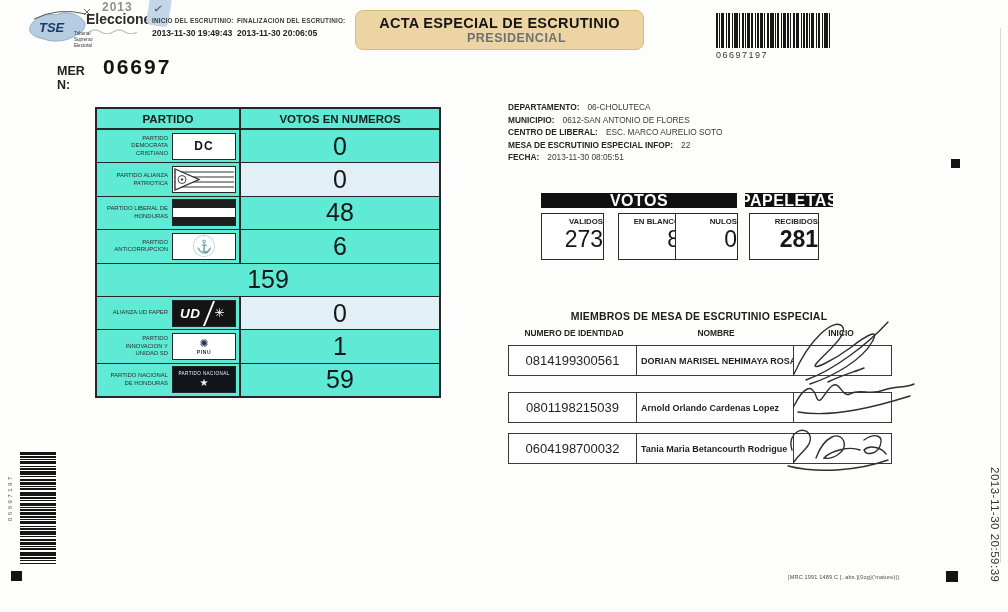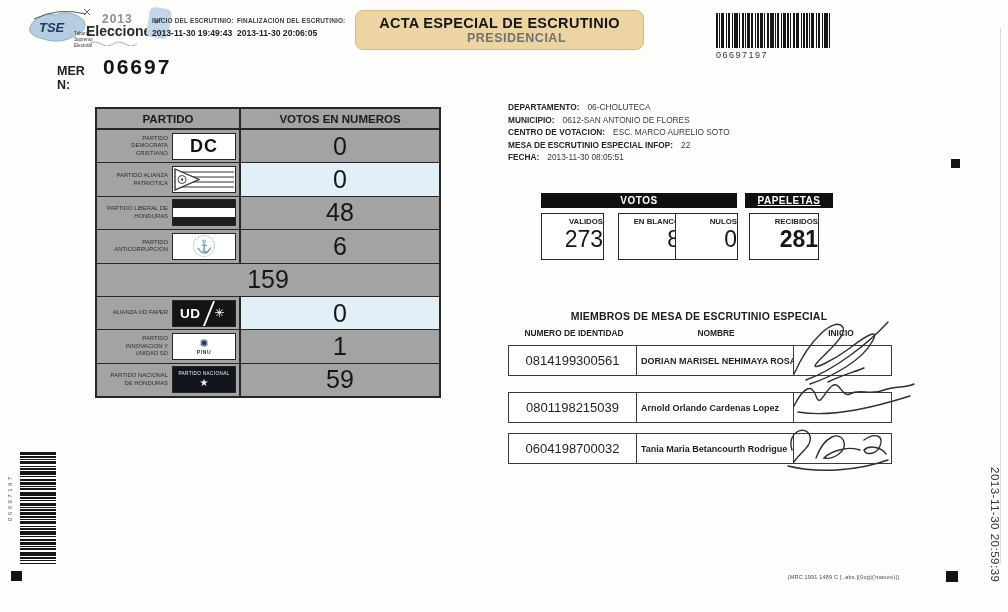--- a/index.html
+++ b/index.html
@@ -2,21 +2,21 @@
 <html><head>
 <meta charset="utf-8">
 <style>
   html,body{margin:0;padding:0;background:#fff;}
   .page{position:relative;width:1008px;height:612px;background:#fdfdfb;overflow:hidden;
         font-family:"Liberation Sans",sans-serif;color:#1c1c1c;}
   .abs{position:absolute;}
 
   
   .tse-logo{left:24px;top:5px;width:84px;height:52px;}
-  .elec-logo{left:86px;top:12px;width:78px;height:44px;text-align:right;}
+  .elec-logo{left:86px;top:0;width:78px;height:44px;text-align:right;}
   .elec-year{position:absolute;left:16px;top:0;font-size:12px;font-weight:700;color:#8f8f8f;letter-spacing:1px;}
   .elec-word{position:absolute;left:0;top:11px;font-size:14px;font-weight:800;color:#2c2c2c;}
   .elec-icon{position:absolute;left:62px;top:-4px;width:22px;height:30px;background:#c3d7e8;border-radius:5px;
              transform:rotate(9deg);}
   .elec-icon:after{content:"✓";position:absolute;left:5px;top:6px;color:#43597a;font-size:12px;}
   .elec-squiggle{position:absolute;left:2px;top:28px;}
   .dtblock{width:90px;}
   .dtlabel{font-size:6.4px;font-weight:700;color:#3c3c3c;letter-spacing:.2px;white-space:nowrap;}
   .dtvalue{font-size:8.6px;font-weight:700;color:#242424;margin-top:4px;white-space:nowrap;}
   .inicio{left:152px;top:17px;}
@@ -25,59 +25,59 @@
              border-radius:8px;text-align:center;}
   .acta-title{font-size:14.5px;font-weight:800;color:#161616;margin-top:4px;letter-spacing:.3px;}
   .acta-sub{font-size:12.5px;font-weight:600;color:#707070;margin-top:0;letter-spacing:.5px;padding-left:34px;}
   .barcode-top{left:716px;top:13px;}
   .barcode-top-label{left:716px;top:50px;font-size:9px;color:#333;letter-spacing:1.5px;}
   .mer{left:57px;top:55px;}
   .mer-label{position:absolute;left:0;top:9px;font-size:12.5px;font-weight:700;color:#222;}
   .mer-num{position:absolute;left:46px;top:0;font-size:21px;font-weight:700;color:#141414;letter-spacing:2px;}
 
   
-  .ptable{left:95px;top:107px;width:342px;border:2px solid #262626;background:#a3a3a3;}
+  .ptable{left:95px;top:107px;width:342px;border:2px solid #262626;background:#5eead4;}
   .phead{display:flex;height:19px;border-bottom:2px solid #262626;font-size:11.5px;font-weight:700;}
   .phead>div{display:flex;align-items:center;justify-content:center;}
   .ph1{width:142px;border-right:2px solid #262626;}
   .ph2{flex:1;}
   .prow{display:flex;height:32.4px;border-bottom:1.6px solid #262626;}
   .prow:last-child{border-bottom:none;}
   .pcell{width:142px;border-right:2px solid #262626;display:flex;align-items:center;}
   .plabel{flex:1;text-align:right;font-size:5.9px;color:#2e2e2e;line-height:1.3;padding-right:4px;
           text-transform:uppercase;}
   .logobox{width:62px;height:25px;border:1.5px solid #262626;background:#fff;margin-right:3px;
            display:flex;align-items:center;justify-content:center;overflow:hidden;position:relative;flex:none;}
   .vcell{flex:1;display:flex;align-items:center;justify-content:center;font-size:25px;color:#161616;}
   .hl .vcell{background:#e2eff7;}
-  .dc-text{font-size:18px;font-weight:800;letter-spacing:1px;color:#111;}
+  .dc-text{font-size:12px;font-weight:800;letter-spacing:1px;color:#111;}
   .libre-wrap{display:flex;align-items:center;}
   .libre-text{font-size:14px;font-weight:800;color:#0e0e0e;letter-spacing:.5px;}
   .ud-box{width:100%;height:100%;background:#141414;display:flex;align-items:center;color:#fff;}
-  .ud-text{font-size:13.5px;font-weight:800;margin-left:7px;letter-spacing:.5px;text-align:center;}
+  .ud-text{font-size:13.5px;font-weight:800;font-style:italic;margin-left:7px;letter-spacing:.5px;text-align:center;}
   .ud-div{width:2px;height:100%;background:#fff;transform:skewX(-22deg);margin:0 5px 0 7px;}
   .ud-sun{font-size:12px;}
   .pinu-wrap{display:flex;flex-direction:column;align-items:center;line-height:1;}
   .pinu-sun{font-size:11px;color:#22335c;}
   .pinu-text{font-size:5px;font-weight:700;color:#22335c;letter-spacing:.6px;margin-top:1px;}
   .nac-box{width:100%;height:100%;background:#10151c;display:flex;flex-direction:column;align-items:center;
            justify-content:center;color:#f2f2f2;line-height:1;}
   .nac-text{font-size:4.6px;letter-spacing:.4px;}
   .nac-star{font-size:10px;margin-top:1px;}
   .pac-wrap{width:20px;height:20px;border:1px dotted #98a3ae;border-radius:50%;display:flex;
             align-items:center;justify-content:center;font-size:13px;color:#37424f;}
 
   
   .loc{left:508px;top:101px;font-size:8.3px;line-height:12.6px;white-space:nowrap;}
   .loc .lbl{font-weight:700;color:#262626;margin-right:8px;}
   .loc .val{color:#3a3a3a;}
 
   
   .vsum{left:541px;top:193px;width:300px;height:72px;}
-  .bar{position:absolute;height:15px;background:#101010;color:#fff;font-size:10px;font-weight:700;
+  .bar{position:absolute;height:15px;background:#101010;color:#fff;font-size:16px;font-weight:700;
        display:flex;align-items:center;justify-content:center;letter-spacing:.5px;}
   .bar-votos{left:0;top:0;width:196px;}
   .bar-pap{left:204px;top:0;width:88px;text-decoration:underline;}
   .vbox{position:absolute;top:20px;height:45px;border:1.6px solid #2a2a2a;background:#fff;text-align:right;}
   .vbox .vlbl{font-size:7.8px;font-weight:700;margin-top:3px;color:#222;}
   .vbox .vnum{font-size:23px;margin-top:0;color:#161616;}
   .vb1{left:0;width:61px;} .vb2{left:77px;width:61px;} .vb3{left:134px;width:61px;}
   .vb4{left:208px;width:68px;} .vb4 .vnum{font-weight:800;}
 
   
@@ -285,21 +285,21 @@
   </div>
 
   <div class="abs loc">
     <div>
       <span class="lbl">DEPARTAMENTO:</span><span class="val">06-CHOLUTECA</span>
     </div>
     <div>
       <span class="lbl">MUNICIPIO:</span><span class="val">0612-SAN ANTONIO DE FLORES</span>
     </div>
     <div>
-      <span class="lbl">CENTRO DE VOTACION:</span><span class="val">ESC. MARCO AURELIO SOTO</span>
+      <span class="lbl">CENTRO DE LIBERAL:</span><span class="val">ESC. MARCO AURELIO SOTO</span>
     </div>
     <div>
       <span class="lbl">MESA DE ESCRUTINIO ESPECIAL INFOP:</span><span class="val">22</span>
     </div>
     <div>
       <span class="lbl">FECHA:</span><span class="val">2013-11-30 08:05:51</span>
     </div>
   </div>
 
   <div class="abs vsum">

